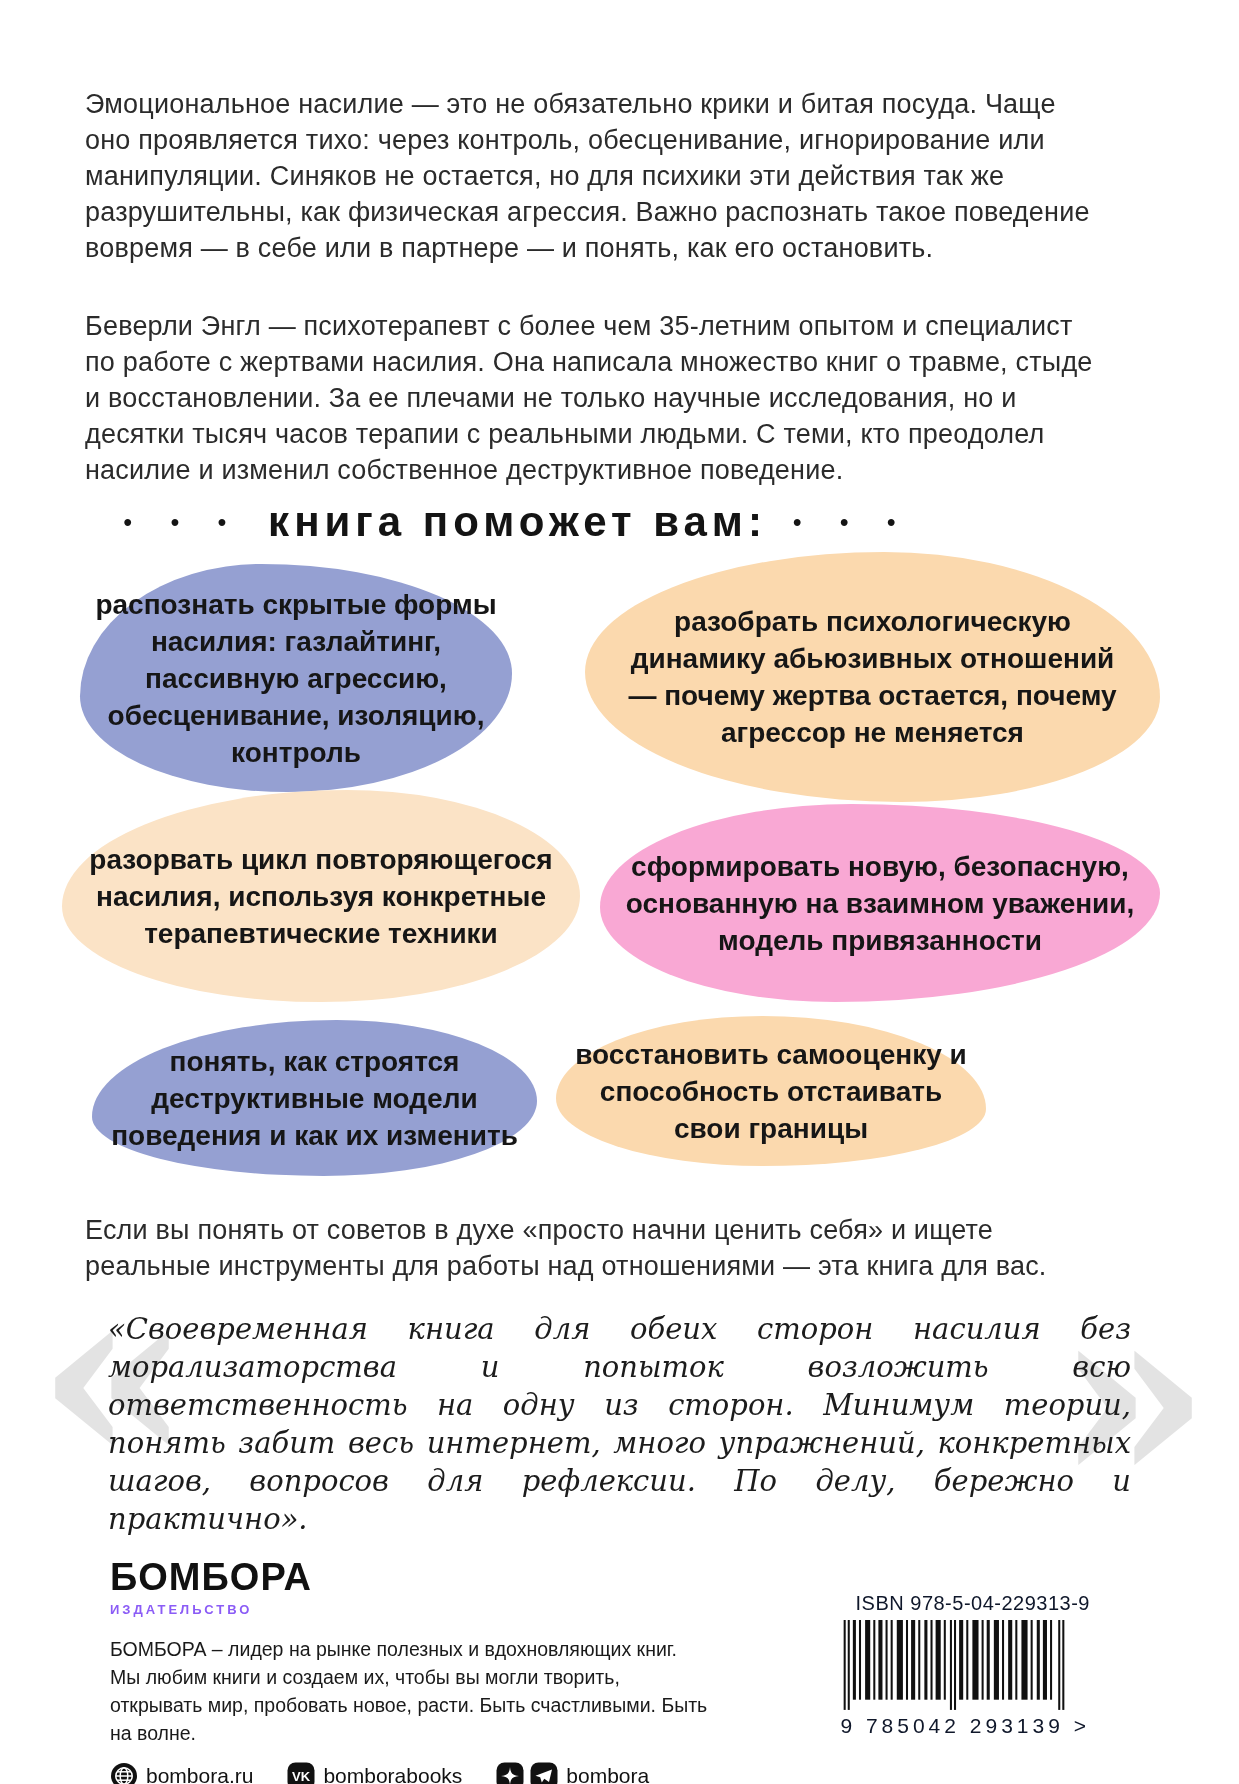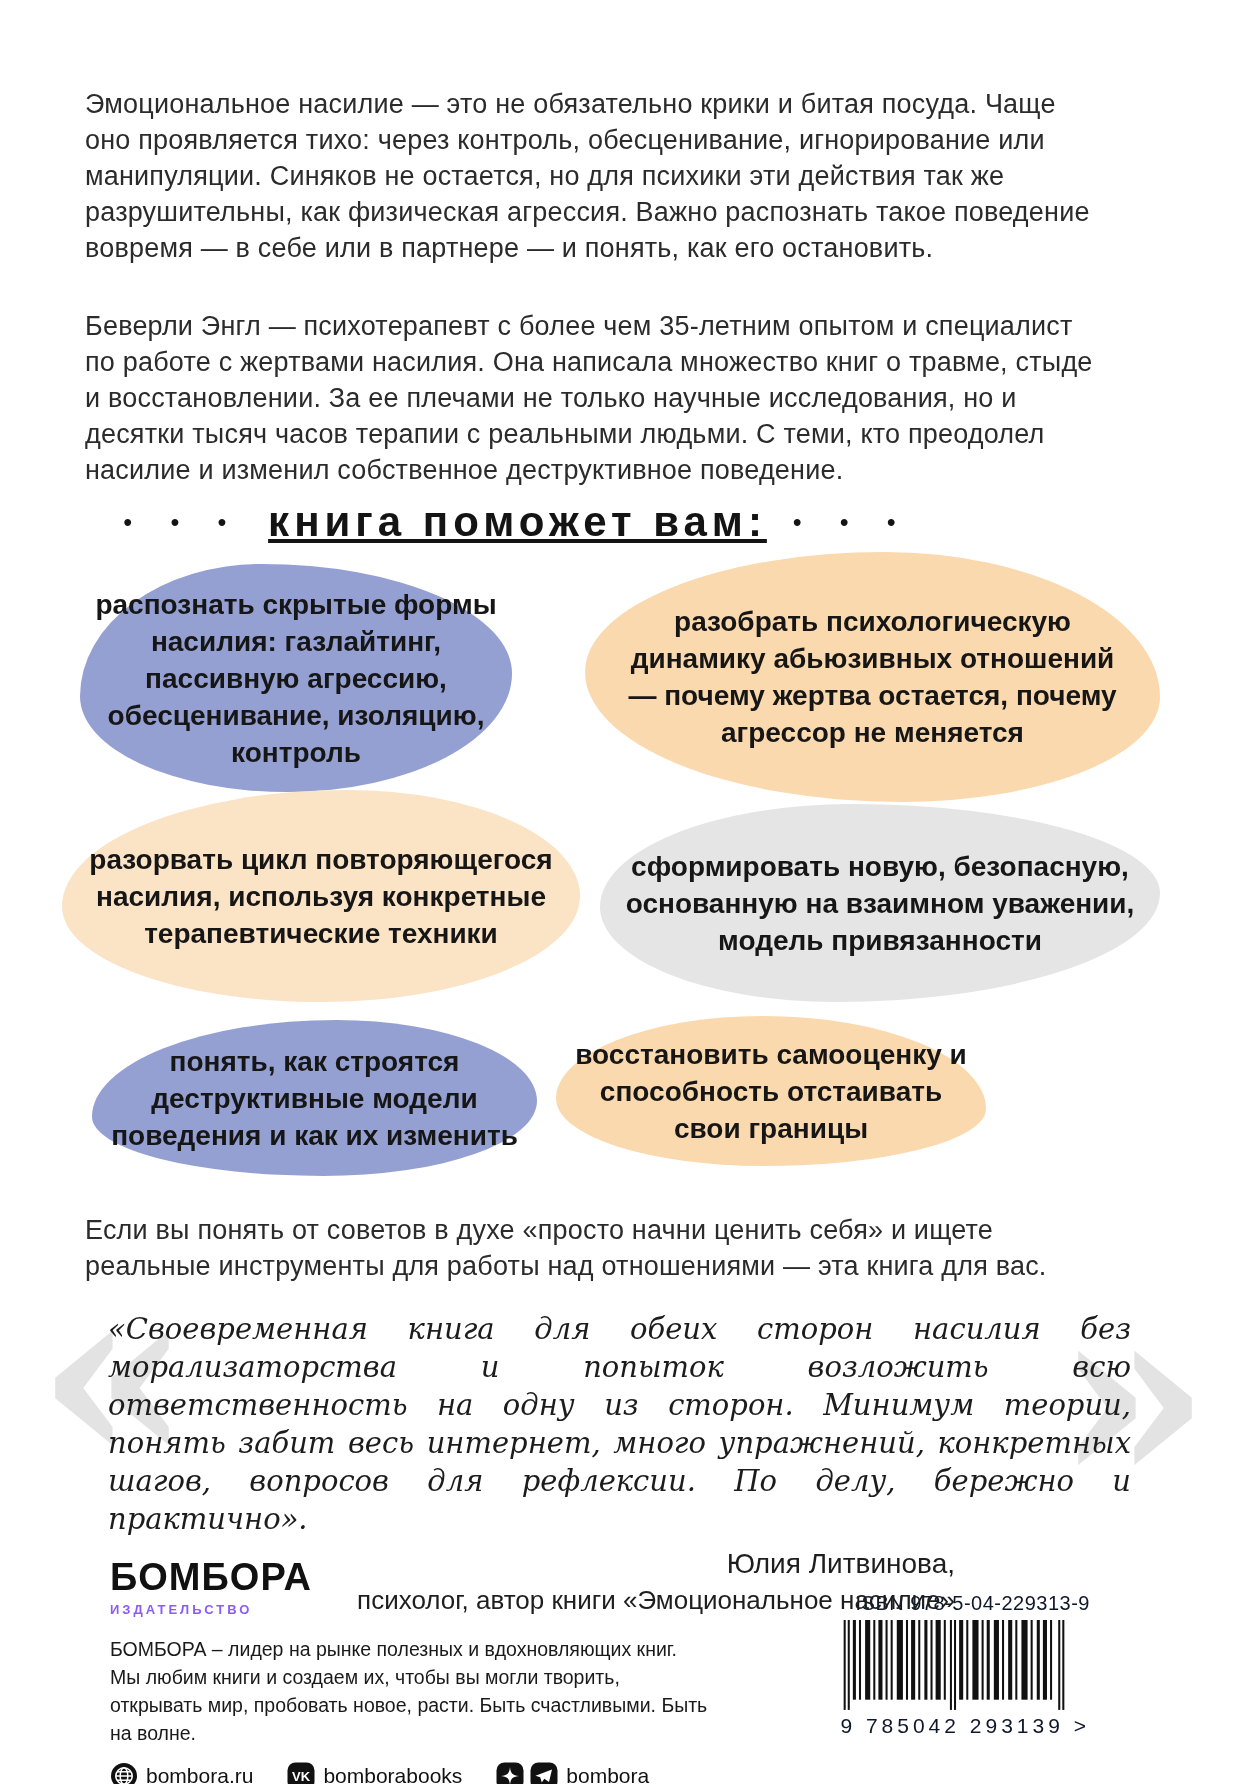--- a/index.html
+++ b/index.html
@@ -38,21 +38,20 @@
     align-items: center;
     justify-content: center;
     gap: 26px;
   }
   .head-text {
     font-size: 42px;
     font-weight: 800;
     letter-spacing: 5px;
     color: #141414;
     white-space: nowrap;
-    text-decoration: underline;
   }
   .dots {
     font-size: 24px;
     font-weight: 900;
     letter-spacing: 16px;
     color: #141414;
     white-space: nowrap;
   }
 
   #blobs {
@@ -148,41 +147,37 @@
   <div id="blobs">
     <div class="blob b1" style="background-color: rgb(149, 160, 210);">
       <span>распознать скрытые формы насилия: газлайтинг, пассивную агрессию, обесценивание, изоляцию, контроль</span>
     </div>
     <div class="blob b2" style="background-color: rgb(251, 217, 174);">
       <span>разобрать психологическую динамику абьюзивных отношений — почему жертва остается, почему агрессор не меняется</span>
     </div>
     <div class="blob b3" style="background-color: rgb(251, 227, 198);">
       <span>разорвать цикл повторяющегося насилия, используя конкретные терапевтические техники</span>
     </div>
-    <div class="blob b4" style="background-color: #e5e5e5;">
+    <div class="blob b4" style="background-color: #f9a8d4;">
       <span>сформировать новую, безопасную, основанную на взаимном уважении, модель привязанности</span>
     </div>
     <div class="blob b5" style="background-color: rgb(149, 160, 210); align-items: center;">
       <span>понять, как строятся деструктивные модели поведения и как их изменить</span>
     </div>
     <div class="blob b6" style="background-color: rgb(251, 217, 174); justify-content: center;">
       <span>восстановить самооценку и способность отстаивать свои границы</span>
     </div>
   </div>
 
   <p id="closing" class="body-text">Если вы понять от советов в духе «просто начни ценить себя» и ищете реальные инструменты для работы над отношениями — эта книга для вас.</p>
 
   <div id="review">
     <div class="mark mark-left">«</div>
     <div class="mark mark-right">»</div>
     <p class="quote">«Своевременная книга для обеих сторон насилия без морализаторства и попыток возложить всю ответственность на одну из сторон. Минимум теории, понять забит весь интернет, много упражнений, конкретных шагов, вопросов для рефлексии. По делу, бережно и практично».</p>
-    <div class="attr">
-      <div class="attr-name">Юлия Литвинова,</div>
-      <div class="attr-title">психолог, автор книги «Эмоциональное насилие»</div>
-    </div>
   </div>
 
   <div id="publisher">
     <div class="logo">БОМБОРА</div>
     <div class="logo-caption">ИЗДАТЕЛЬСТВО</div>
     <p class="pub-desc">БОМБОРА – лидер на рынке полезных и вдохновляющих книг. Мы любим книги и создаем их, чтобы вы могли творить, открывать мир, пробовать новое, расти. Быть счастливыми. Быть на волне.</p>
     <div class="social">
       <div class="social-item">
         <span class="icon">
           <svg viewBox="0 0 28 28" width="28" height="28">

